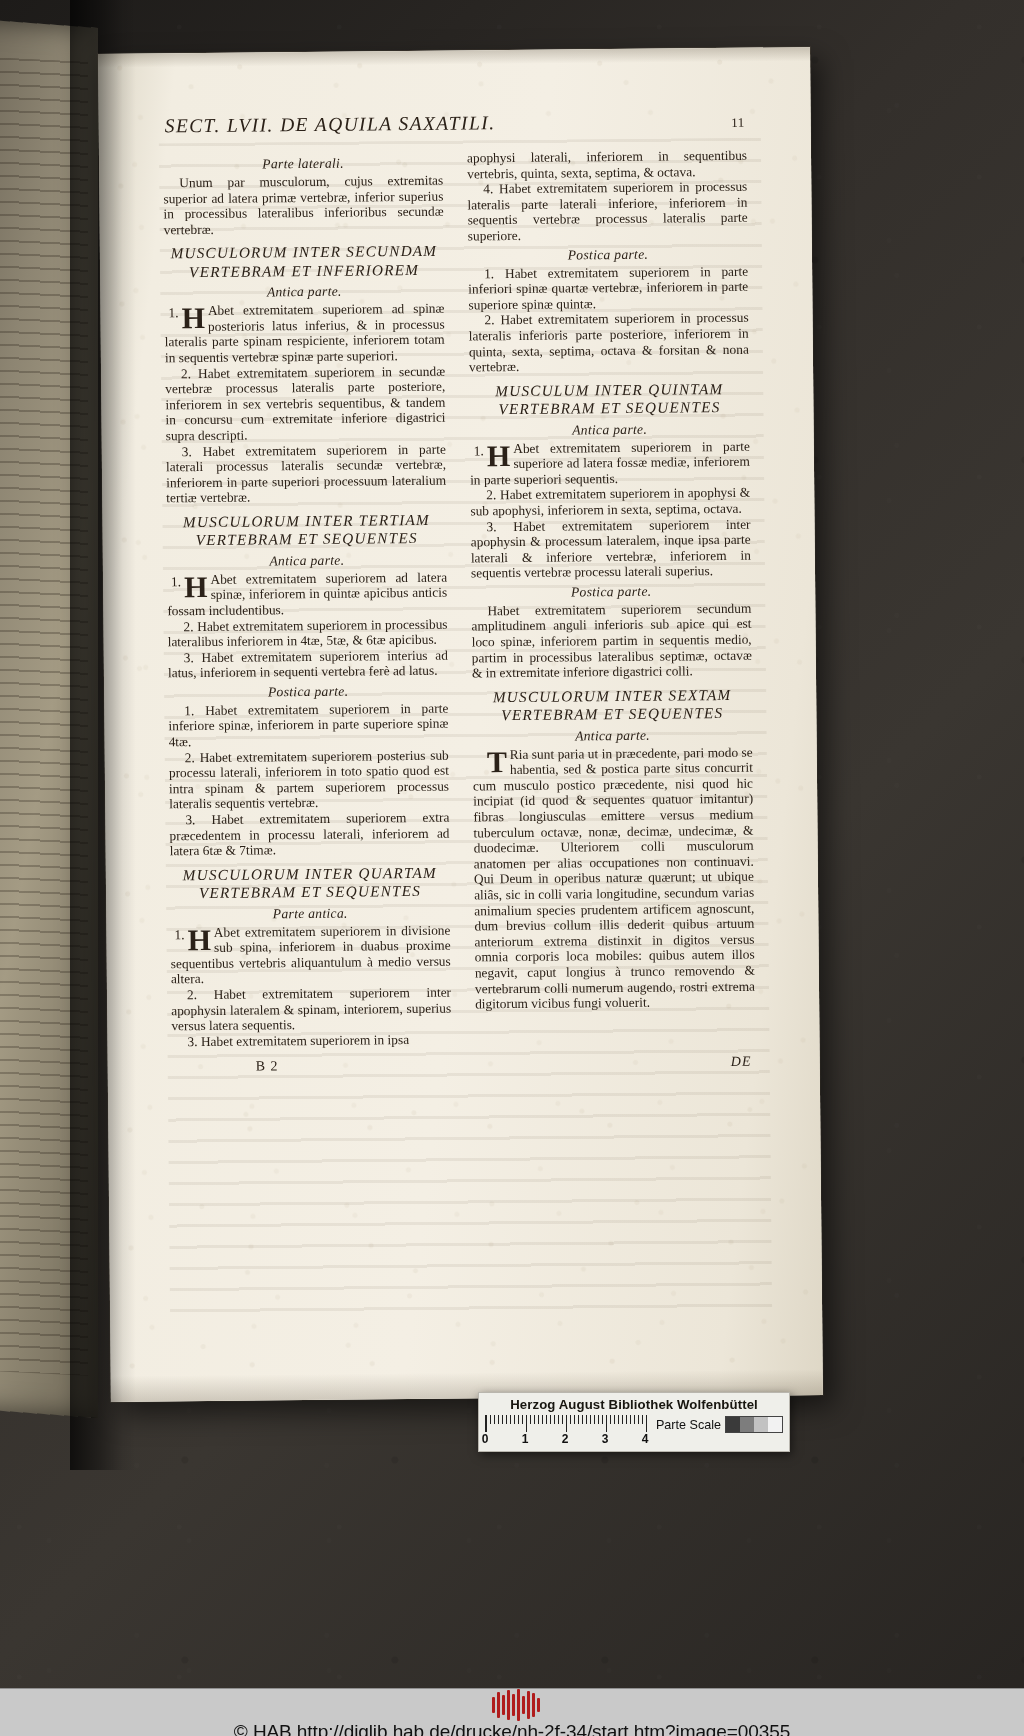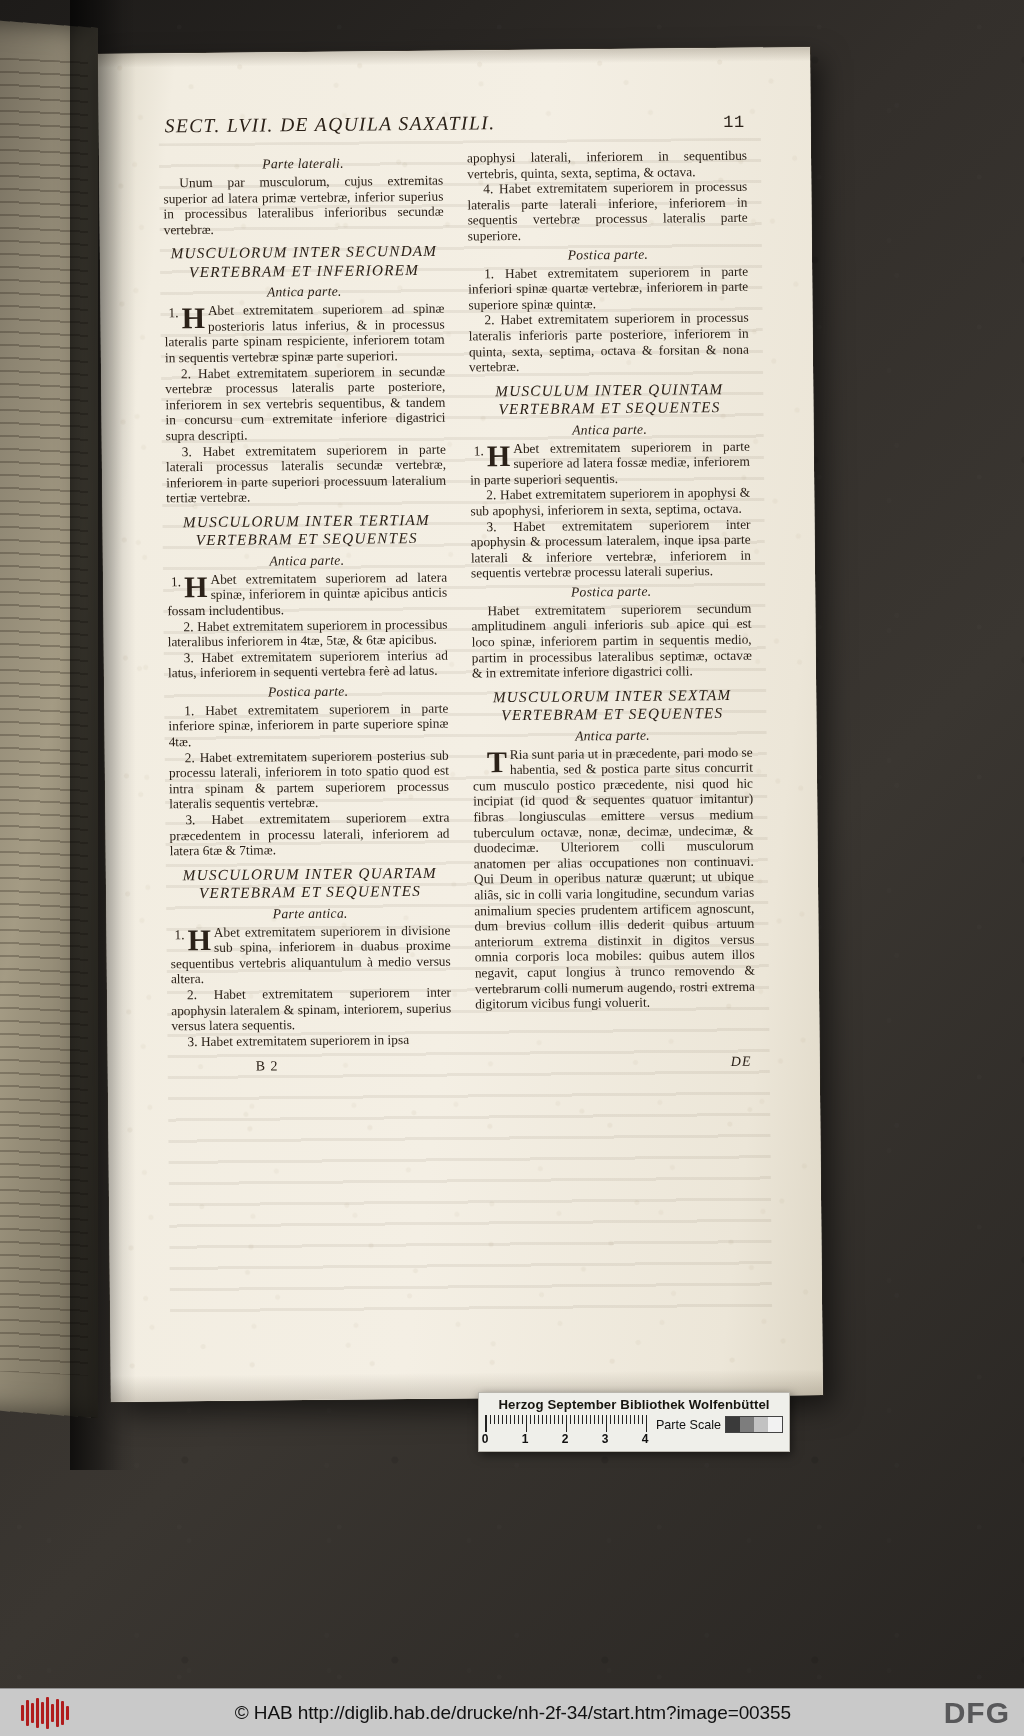--- a/index.html
+++ b/index.html
@@ -133,23 +133,22 @@
     justify-content: space-between;
     font-style: italic;
     font-size: 19.5px;
     letter-spacing: 1.4px;
     margin-bottom: 16px;
     padding: 0 2px;
   }
   #running-head .rh-title { white-space: nowrap; }
   #running-head .rh-folio {
     font-style: normal;
-    font-size: 17px;
+    font-size: 13px;
     letter-spacing: 0.5px;
-    font-family: Liberation Mono, monospace;
   }
 
   #columns {
     display: flex;
     gap: 24px;
   }
   .column {
     width: 280px;
     font-size: 13.4px;
     line-height: 15.6px;
@@ -281,20 +280,21 @@
     position: absolute;
     left: 0; bottom: 0;
     width: 1024px;
     height: 48px;
     background: #c9c9c9;
     border-top: 1px solid #8f8f8f;
     display: flex;
     align-items: center;
     z-index: 6;
     font-family: "Liberation Sans", sans-serif;
+    flex-direction: column;
   }
   #barcode-logo {
     width: 74px; height: 36px;
     margin-left: 8px;
     display: flex; align-items: center; justify-content: center; gap: 2px;
   }
   #barcode-logo i {
     display: block;
     width: 3px;
     background: #b01c1c;
@@ -399,21 +399,21 @@
 
     <div class="sig-line">
       <span class="sig">B 2</span>
       <span class="catch">DE</span>
     </div>
 
   </div>
 </div>
 
 <div id="calibration-card">
-  <div id="card-title">Herzog September Bibliothek Wolfenbüttel</div>
+  <div id="card-title">Herzog August Bibliothek Wolfenbüttel</div>
   <div id="card-lower">
     <div id="ruler">
       <div id="ruler-ticks">
           <span class="tick major" style="left: 0px;"></span>
           <span class="tick minor" style="left: 4px;"></span>
           <span class="tick minor" style="left: 8px;"></span>
           <span class="tick minor" style="left: 12px;"></span>
           <span class="tick minor" style="left: 16px;"></span>
           <span class="tick minor" style="left: 20px;"></span>
           <span class="tick minor" style="left: 24px;"></span>

